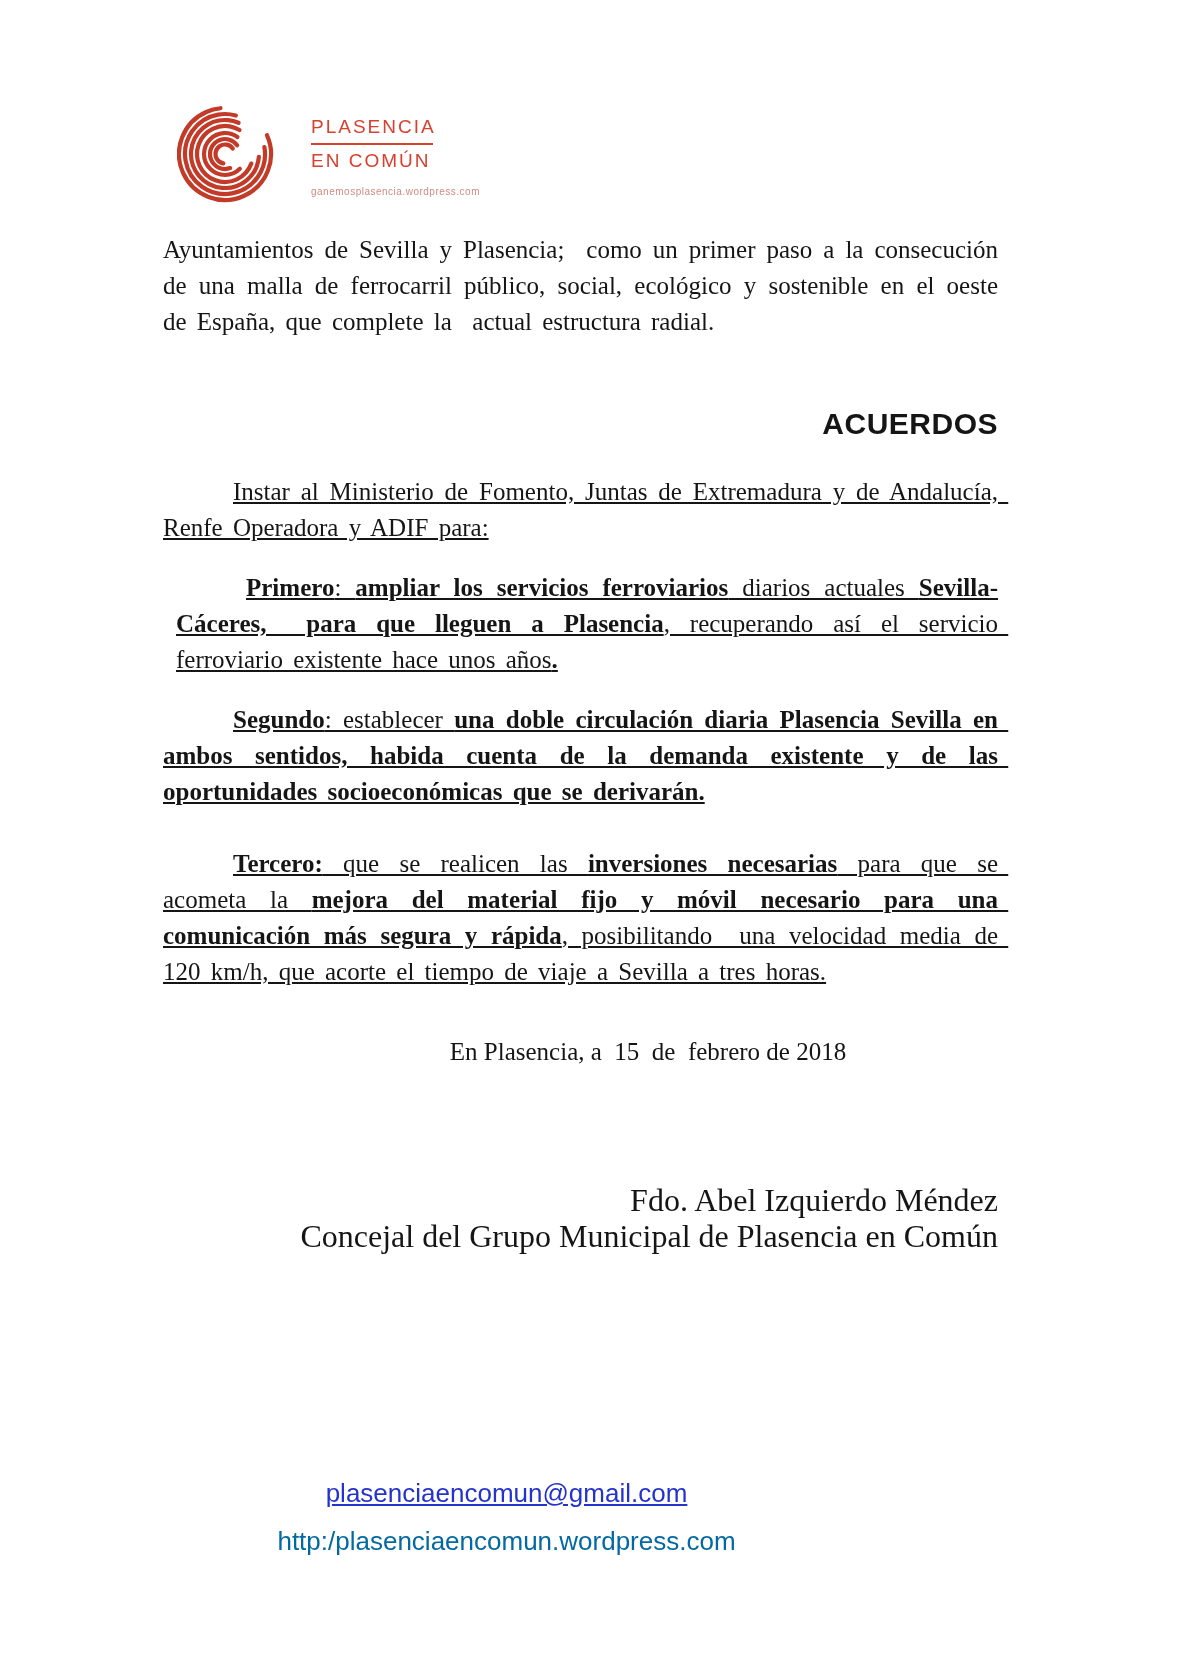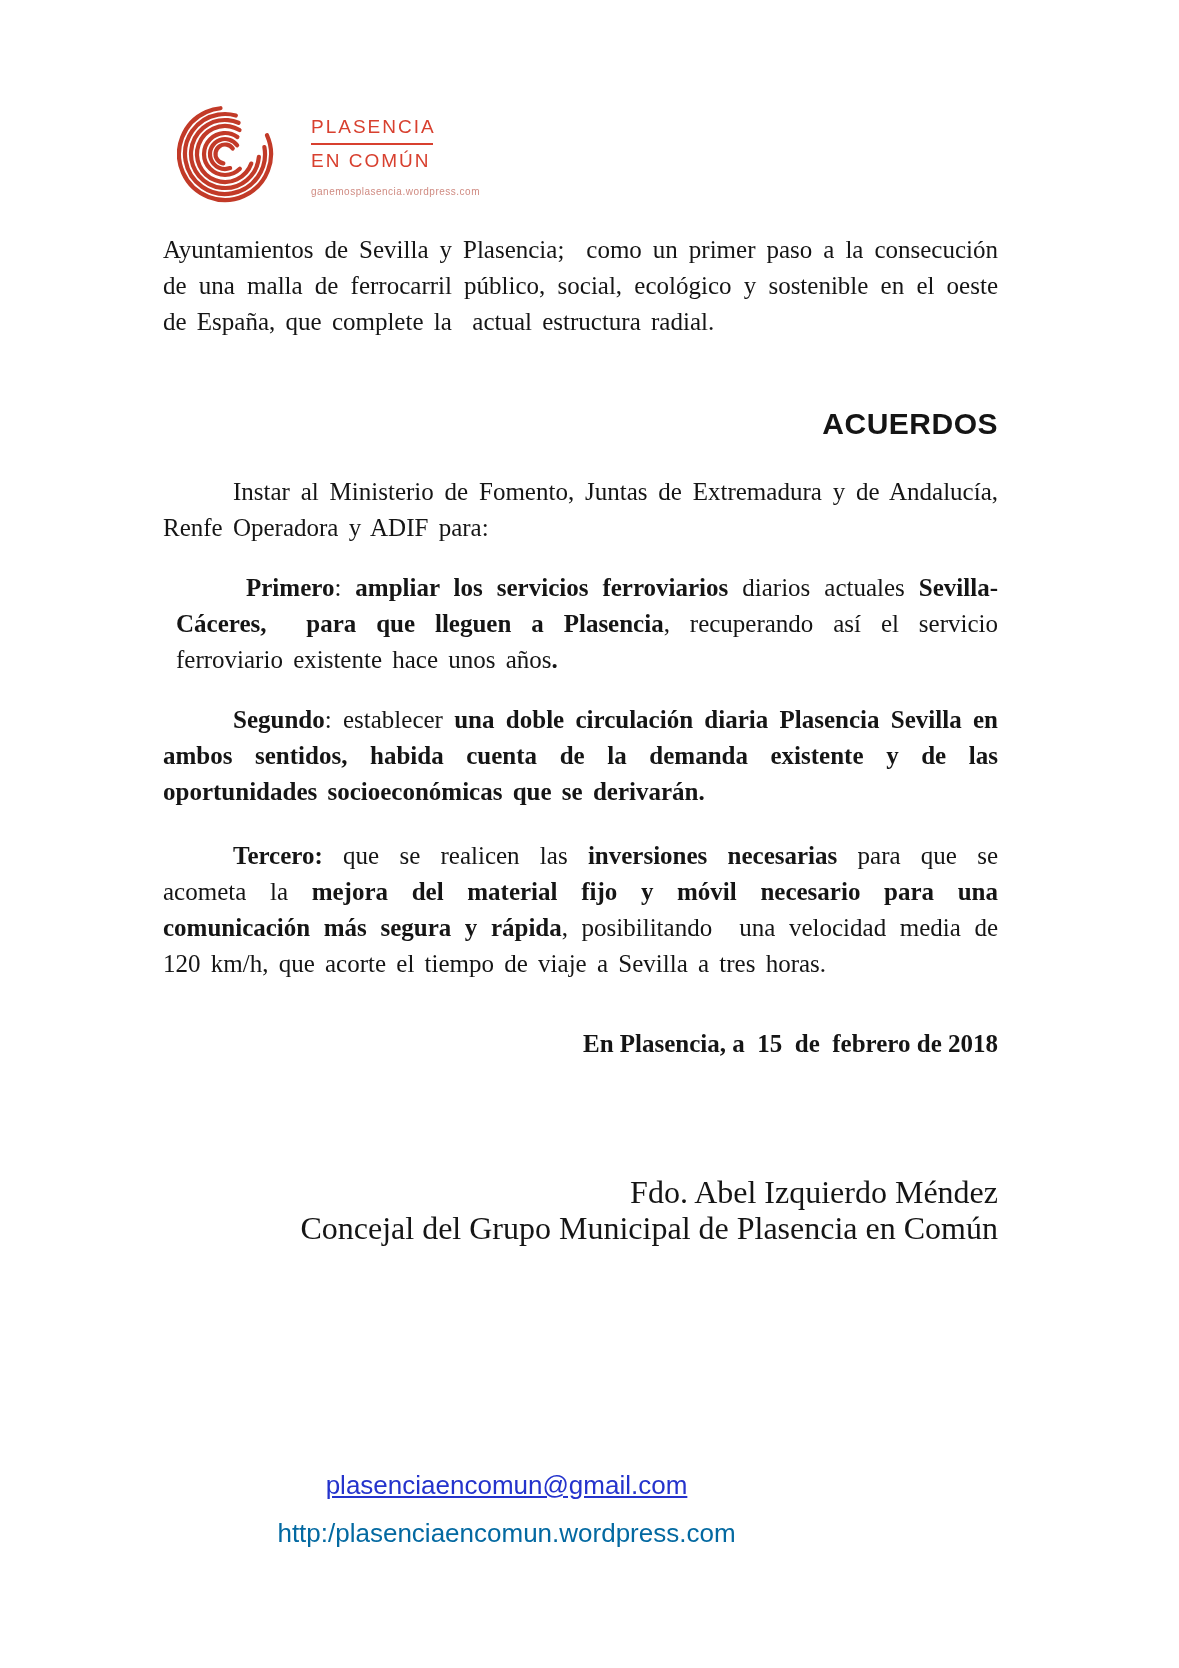--- a/index.html
+++ b/index.html
@@ -31,47 +31,46 @@
   }
   .para {
     margin: 0;
     font-size: 25px;
     line-height: 36px;
     text-align: justify;
     word-spacing: 4px;
     white-space: pre-wrap;
   }
   .para b, .para .bold { font-weight: bold; }
-  .indent { text-indent: 70px; }
+  .indent { text-indent: 70px; text-decoration: underline; }
   .heading {
     font-family: "Liberation Sans", sans-serif;
     font-weight: bold;
     font-size: 30px;
     line-height: 36px;
     text-align: right;
     letter-spacing: 0.5px;
   }
   .date-line {
-    text-align: right;
+    text-align: center;
     word-spacing: 0;
     margin-left: 135px;
-    font-weight: bold;
   }
   .signature {
     font-size: 32px;
     line-height: 36px;
     text-align: right;
   }
   
   .b0 { margin-top: 20px; }
   .b1 { margin-top: 66px; }
   .b2 { margin-top: 32px; }
   .b3 { margin-top: 24px; margin-left: 13px; }
   .b4 { margin-top: 24px; }
-  .b5 { margin-top: 28px; }
+  .b5 { margin-top: 36px; }
   .b6 { margin-top: 44px; }
   .b7 { margin-top: 112px; }
   
   .footer { width: 1013px; text-align: center; font-family: "Liberation Sans", sans-serif; }
   .footer-email { margin-top: 224px; font-size: 26px; }
   .footer-email a { text-decoration: underline; cursor: pointer; }
   .footer-url { margin-top: 17px; font-size: 26px; color: #0369a1; }
 </style>
 </head>
 <body>

